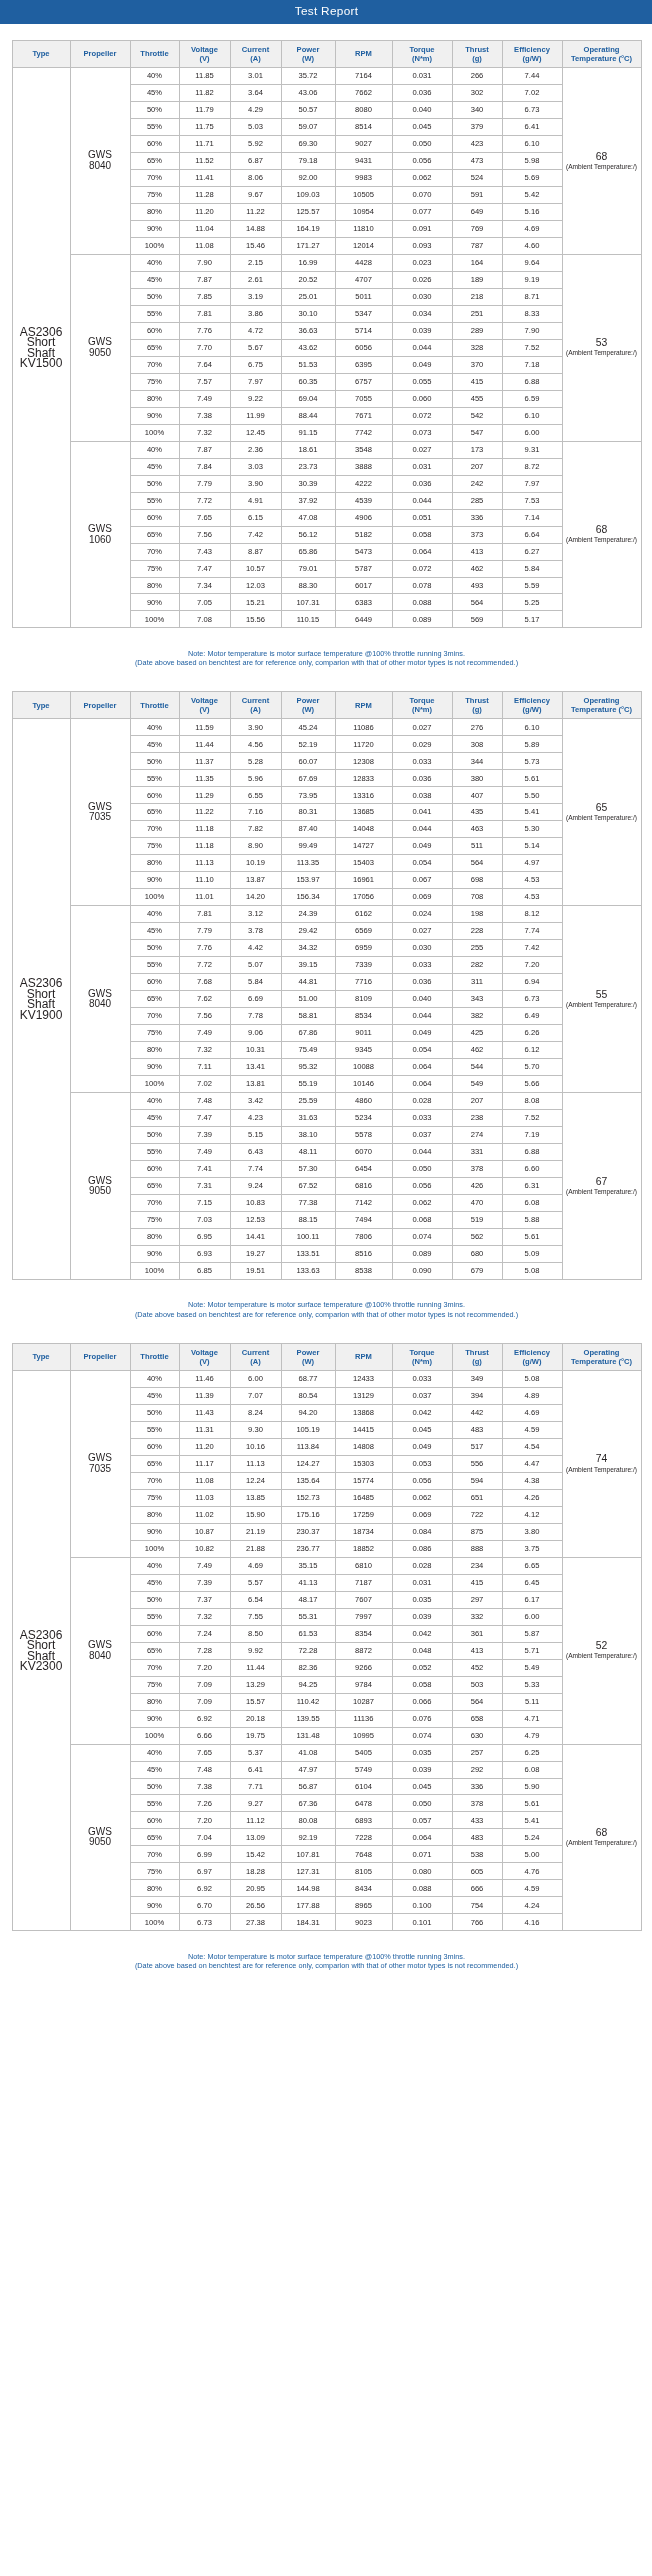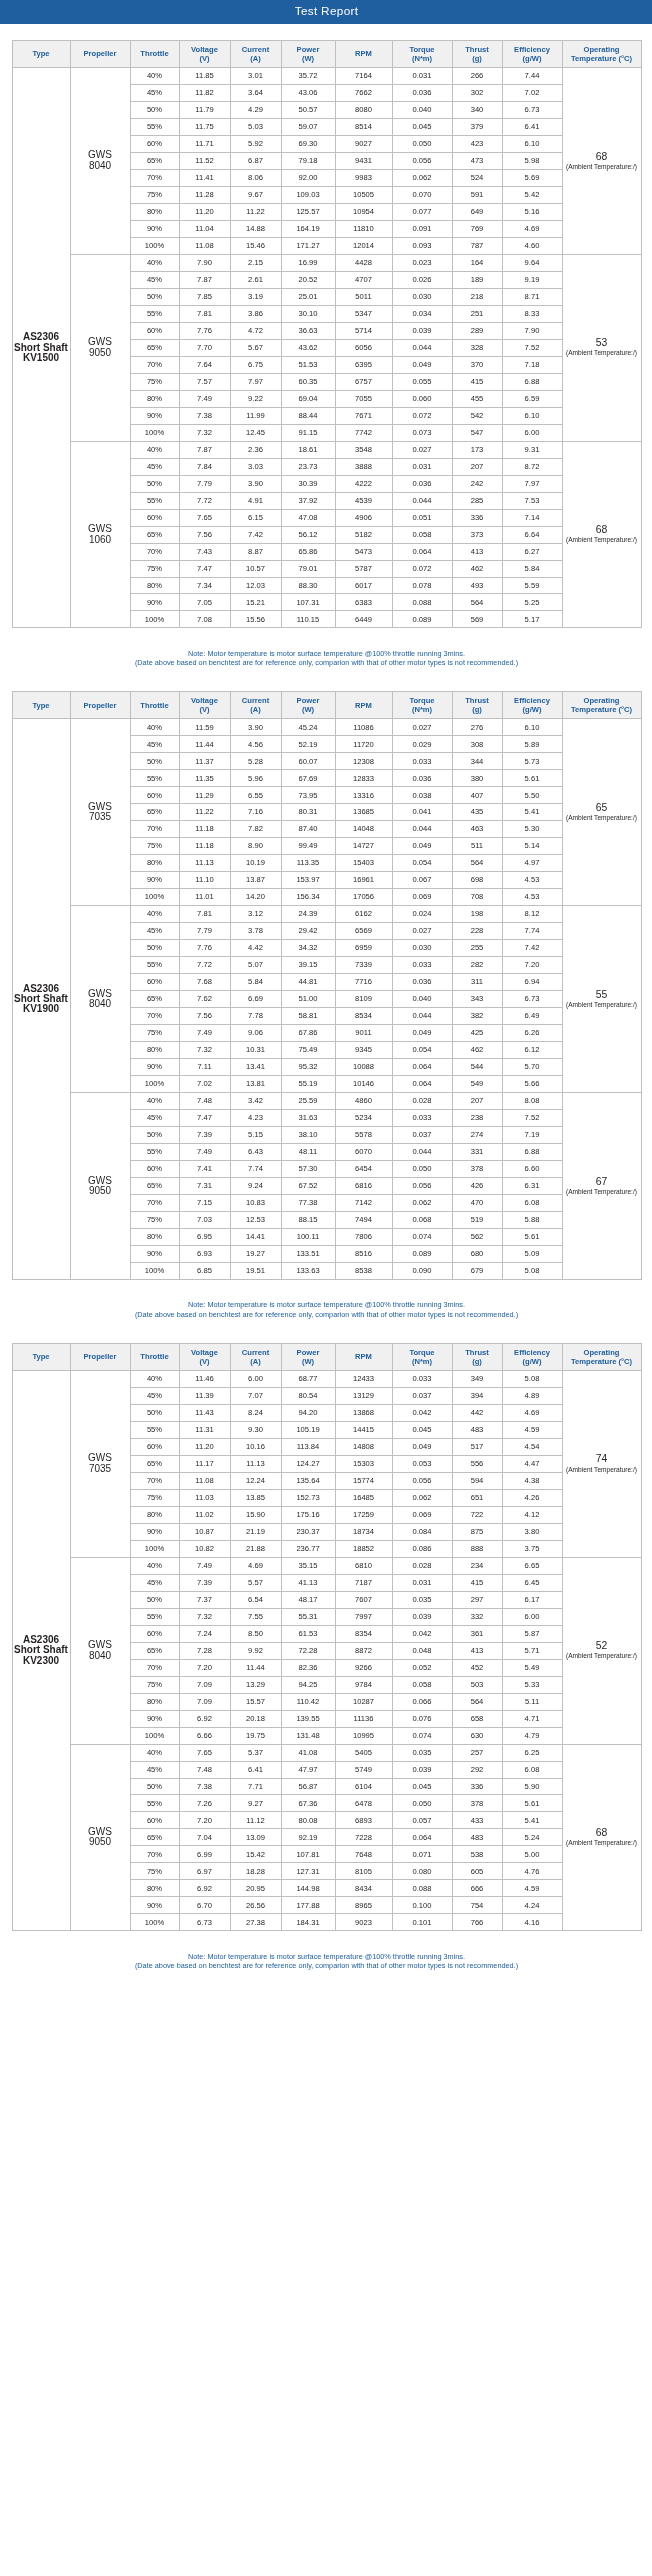--- a/index.html
+++ b/index.html
@@ -6,21 +6,21 @@
   body{width:653px;font-family:"Liberation Sans",sans-serif;color:#231f20;}
   .page{width:653px;box-sizing:border-box;padding:0 0 8.3px 0;}
   .title-bar{background:#1f5fa0;color:#ffffff;text-align:center;font-size:11.8px;line-height:23.6px;height:23.6px;font-weight:normal;letter-spacing:0.3px;}
   table{border-collapse:collapse;width:629px;margin:16px auto;table-layout:fixed;}
   col.c0{width:58px}col.c1{width:60px}col.c2{width:49px}col.c3{width:51px}
   col.c4{width:51px}col.c5{width:54px}col.c6{width:57px}col.c7{width:60px}
   col.c8{width:50px}col.c9{width:60px}col.c10{width:79px}
   thead th{background:#f0f0f0;border:0.7px solid #bfbfbf;font-size:7.6px;font-weight:bold;color:#1f5fa0;padding:4.2px 1.4px;line-height:9px;text-align:center;}
   thead th .sub{font-weight:bold;display:block;}
   tbody td{border:0.7px solid #bfbfbf;font-size:7.6px;text-align:center;padding:2.1px 1.4px;line-height:9.7px;color:#231f20;height:11.8px;}
-  td.motor{font-size:10px;font-weight:bold;line-height:10.4px;}
+  td.motor{font-size:12px;font-weight:normal;line-height:10.4px;}
   td.prop{font-size:10px;line-height:10.4px;}
   td.temp{font-size:7.6px;line-height:9.7px;}
   td.temp .big{font-size:10.4px;font-weight:normal;display:block;margin-bottom:1.4px;}
   td.temp .small{font-size:6.6px;line-height:7.6px;display:block;}
   .note{width:629px;margin:16px auto;padding:4.2px 0 7px 0;text-align:center;color:#1f5fa0;font-size:7.3px;line-height:9.7px;}
   .note .l2{display:block;}
   .block{margin-top:0;}
 </style>
 </head>
 <body>

